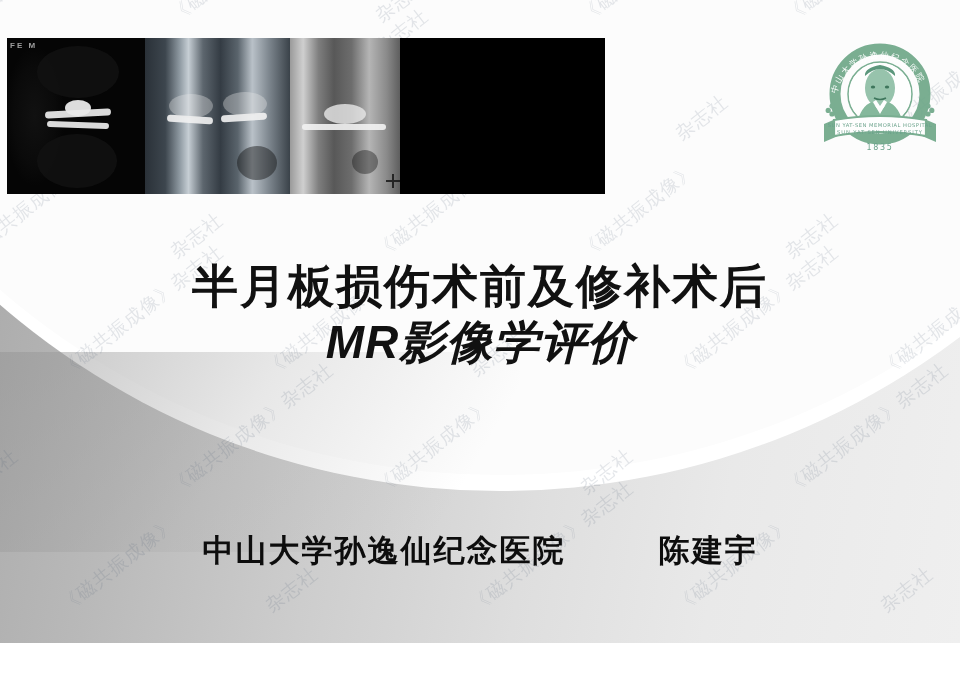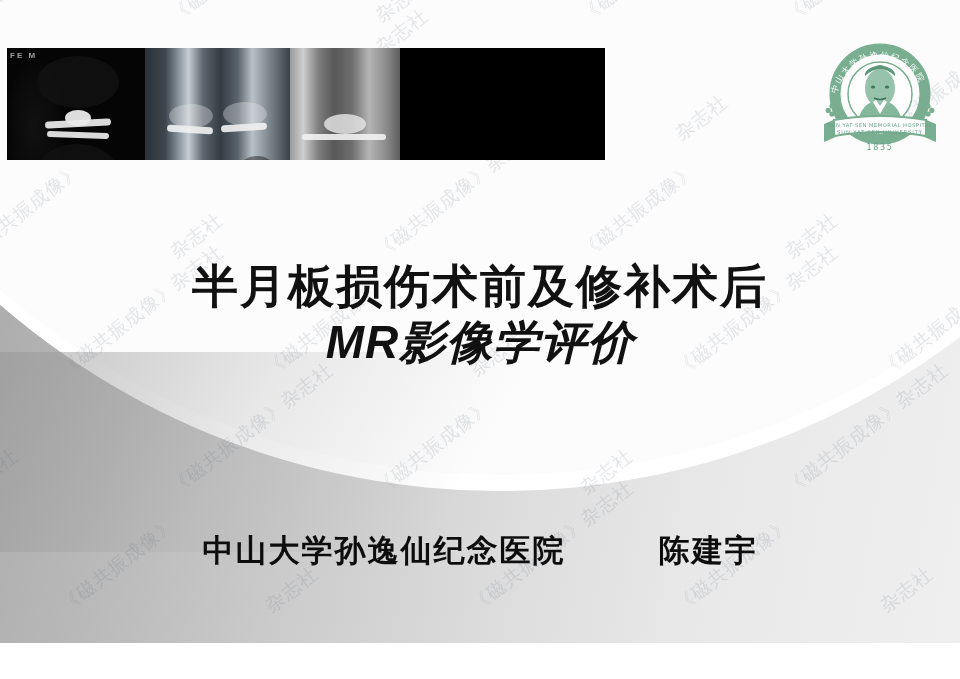--- a/index.html
+++ b/index.html
@@ -63,21 +63,21 @@
   .wm{
     position:absolute;
     font-family:"Liberation Serif","DejaVu Serif",serif;
     font-size:19px;color:#4a5b72;white-space:nowrap;
     transform:rotate(-38deg);transform-origin:left top;
     letter-spacing:1px;
   }
 
   
   .mri-strip{
-    position:absolute;left:7px;top:48px;width:598px;height:112px;
+    position:absolute;left:7px;top:38px;width:598px;height:156px;
     display:flex;background:#000;overflow:hidden;
     box-shadow:0 0 0 0 rgba(0,0,0,0);
   }
   .mri-panel{position:relative;height:156px;overflow:hidden;}
   .p1{width:138px;background:
       radial-gradient(ellipse 30px 70px at 20% 50%, #111 0%, #0a0a0a 70%, #050505 100%),
       linear-gradient(90deg,#0d0d0d 0%,#141414 10%,#4a4a4a 22%,#8e8e8e 30%,#c9c9c9 36%,#7a7a7a 44%,#1a1a1a 52%,#121212 62%,#6b6b6b 74%,#b4b4b4 82%,#6a6a6a 90%,#161616 100%);}
   .p2{width:145px;background:
       linear-gradient(90deg,#2a3138 0%,#3d464e 14%,#8f9aa2 24%,#c6ced4 30%,#5d666e 40%,#343c44 52%,#5a646c 64%,#b9c1c8 74%,#7b848c 86%,#3a4249 100%);}
   .p3{width:110px;background:

